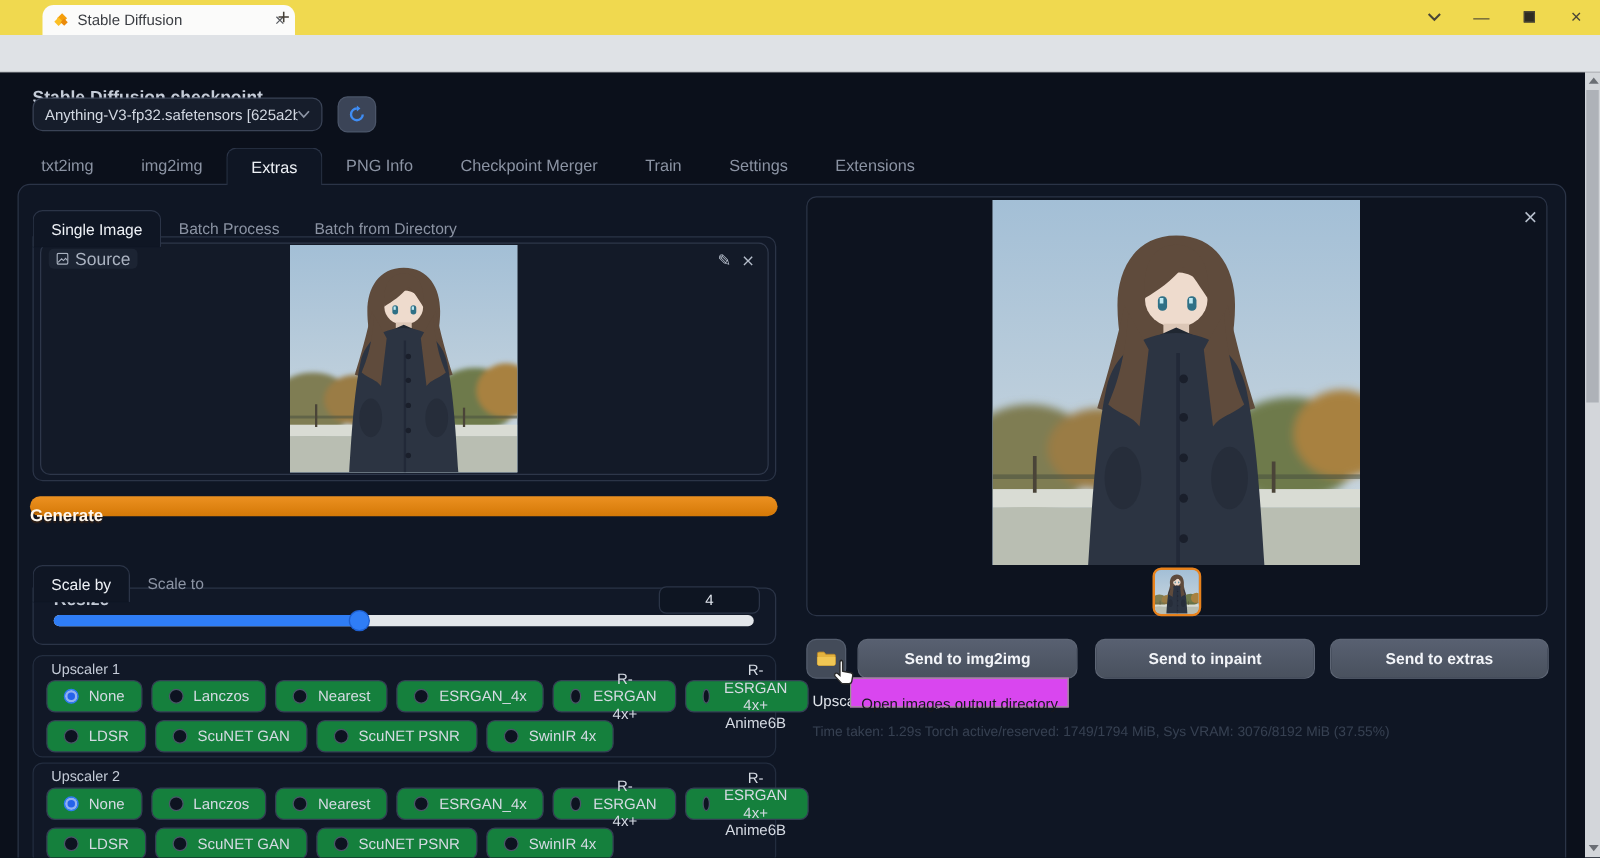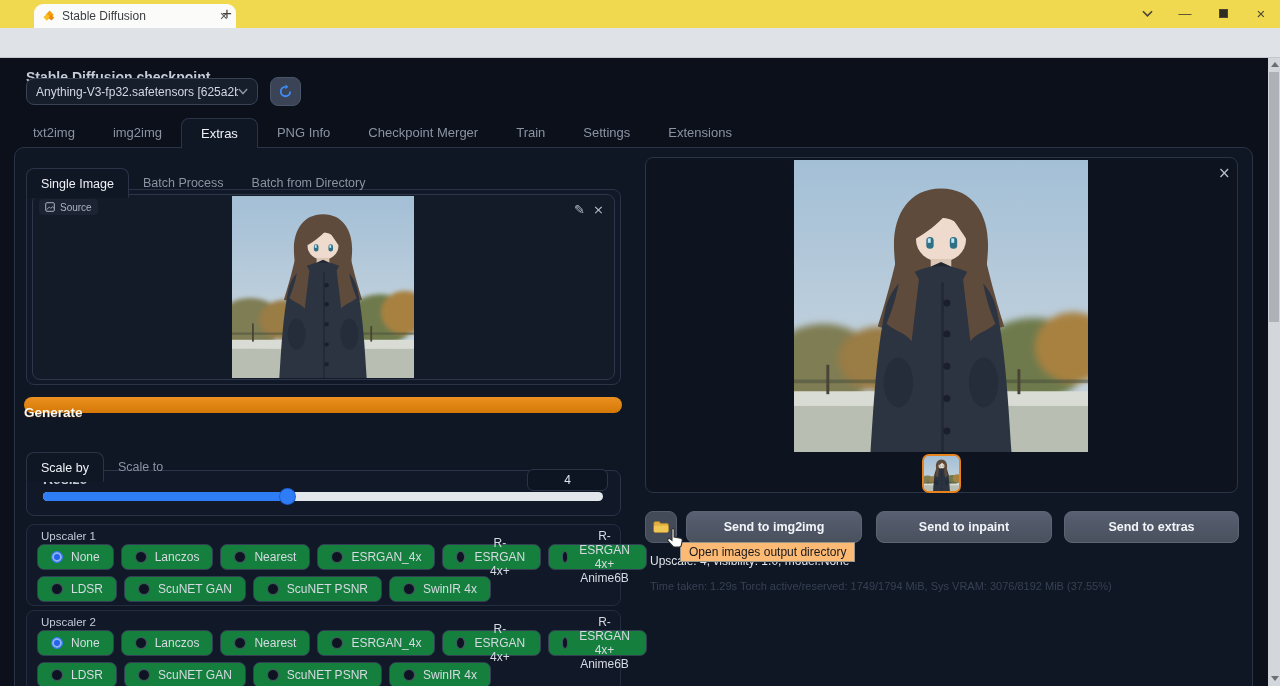--- a/index.html
+++ b/index.html
@@ -55,21 +55,21 @@
   .stab { font-size:12.5px; color:#8b93a3; line-height:30px; padding:0 14px; }
   .stab.active { color:#eef1f6; background:#0f1624; border:1px solid #2b3447; border-bottom:1px solid #0f1624;
     border-radius:8px 8px 0 0; }
   .tabpanel { border:1px solid #2b3447; border-radius:0 8px 8px 8px; background:#111827; }
 
   #single-panel { left:26px; top:189px; width:595px; height:196px; }
   #source-box { left:32px; top:194px; width:583px; height:186px; background:#131a28; border:1px solid #2e374a;
     border-radius:8px; }
   #source-chip { left:39px; top:199px; height:16px; background:#1c2433; border-radius:4px; display:flex;
     align-items:center; gap:5px; padding:0 6px; }
-  #source-chip span { font-size:10px; color:#aab2c0; }
+  #source-chip span { font-size:14px; color:#aab2c0; }
   .corner-ic { font-size:13px; color:#b7bfcc; font-family:"DejaVu Sans",sans-serif; }
   .img-frame { background:#9db4c6; overflow:hidden; }
   .img-frame svg { display:block; width:100%; height:100%; }
 
   #generate-btn { left:24px; top:397px; width:598px; height:16px; border-radius:8px;
     background:linear-gradient(180deg,#ec9121,#d47806); line-height:32px;
     font-size:13.5px; font-weight:bold; color:#fff8ee; text-shadow:0 1px 1px rgba(90,45,0,.45); }
 
   #scale-panel { left:26px; top:470px; width:595px; height:46px; }
   #resize-valuebox { left:527px; top:469px; width:81px; height:22px; background:#0e1522; border:1px solid #2b3447;
@@ -91,22 +91,22 @@
   #output-panel { left:645px; top:157px; width:593px; height:336px; background:#0d131f;
     border:1px solid #2b3447; border-radius:8px; }
   #output-close { left:1218px; top:164px; font-size:15px; color:#b7bfcc; font-family:"DejaVu Sans",sans-serif; }
   #thumb { left:922px; top:454px; width:39px; height:39px; border:2px solid #e8821c; border-radius:7px;
     overflow:hidden; background:#9db4c6; }
 
   .send-btn { top:511px; height:32px; border-radius:8px; background:linear-gradient(180deg,#586071,#49515e);
     border:1px solid #5d6574; text-align:center; line-height:30px; font-size:12.5px; font-weight:bold; color:#f2f4f8; }
   #folder-btn { left:645px; top:511px; width:32px; height:32px; background:#434b59; border:1px solid #545d6d;
     border-radius:8px; display:flex; align-items:center; justify-content:center; }
-  #tooltip { left:680px; top:542px; height:20px; background:#fdba74; border:1px solid #96968c; color:#17181c;
-    font-size:12px; line-height:18px; padding:0 8px; z-index:6; white-space:nowrap; }
+  #tooltip { left:680px; top:542px; height:20px; background:#d946ef; border:1px solid #96968c; color:#17181c;
+    font-size:12px; line-height:18px; padding:11px 8px; z-index:6; white-space:nowrap; }
   #result-caption { left:650px; top:554px; font-size:12px; color:#e0e4eb; z-index:5; }
   #footer-stats { left:650px; top:580px; font-size:11px; color:#8fa0b8; opacity:.30; }
   #cursor { left:665px; top:527px; z-index:7; }
 </style>
 </head>
 <body>
 
 <div id="canvas">
 
   <svg width="0" height="0" style="position:absolute">

